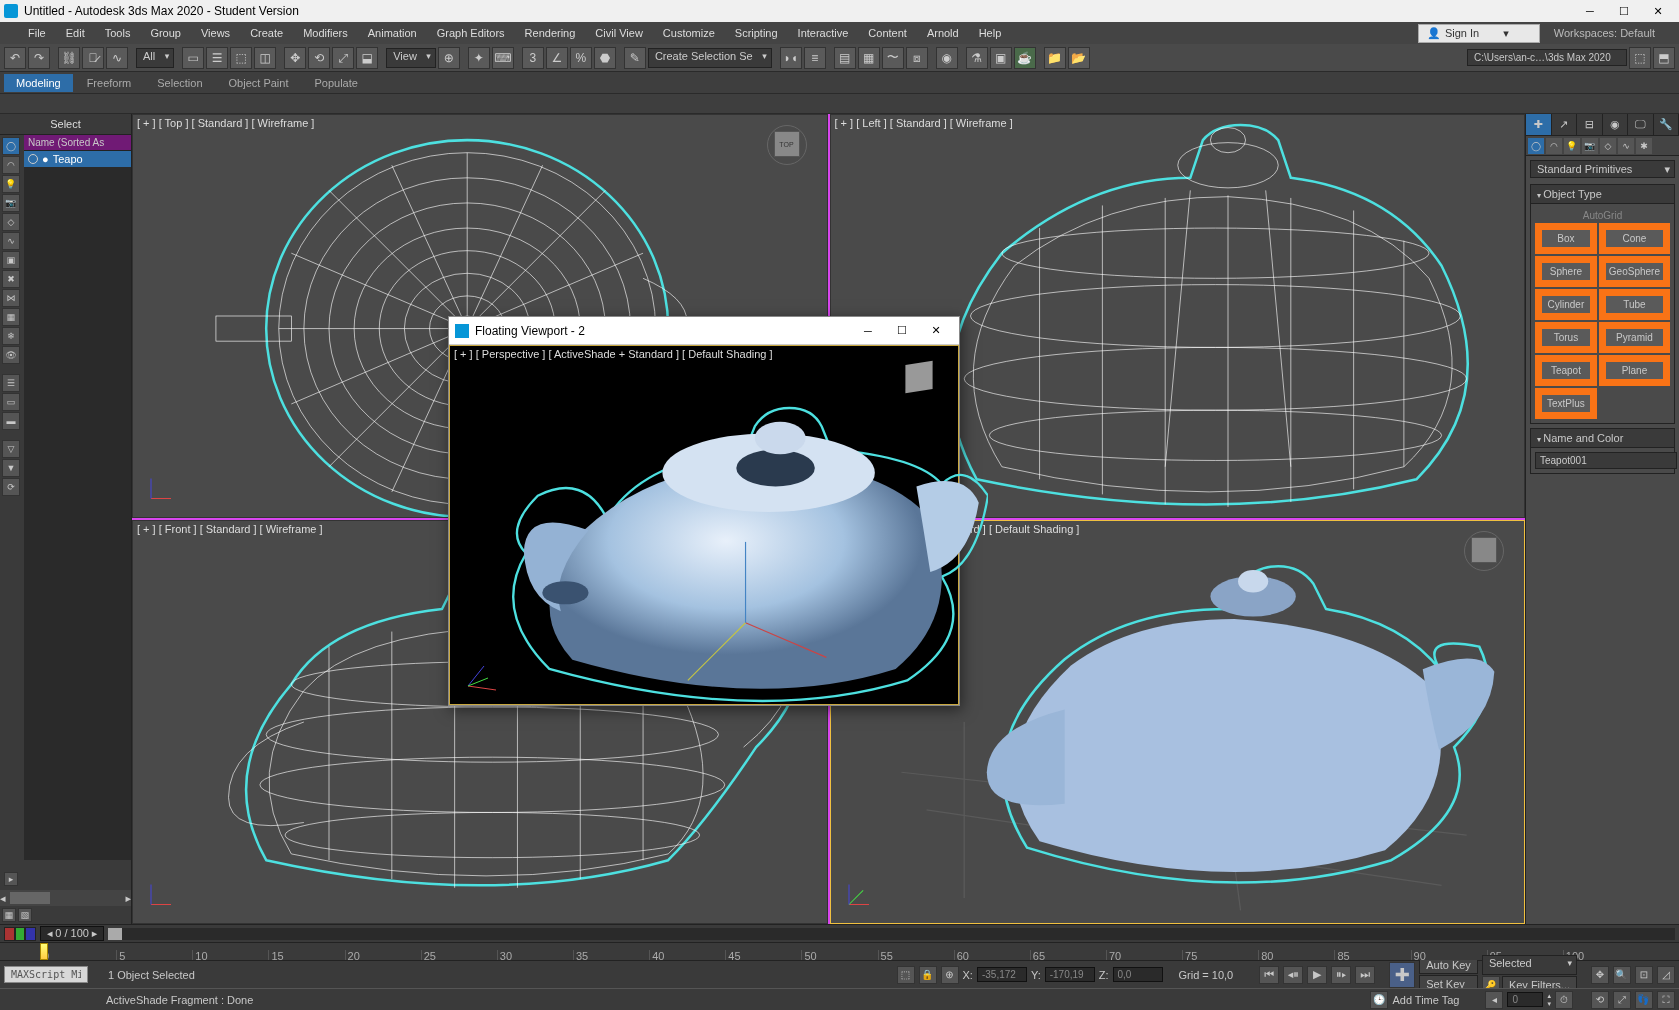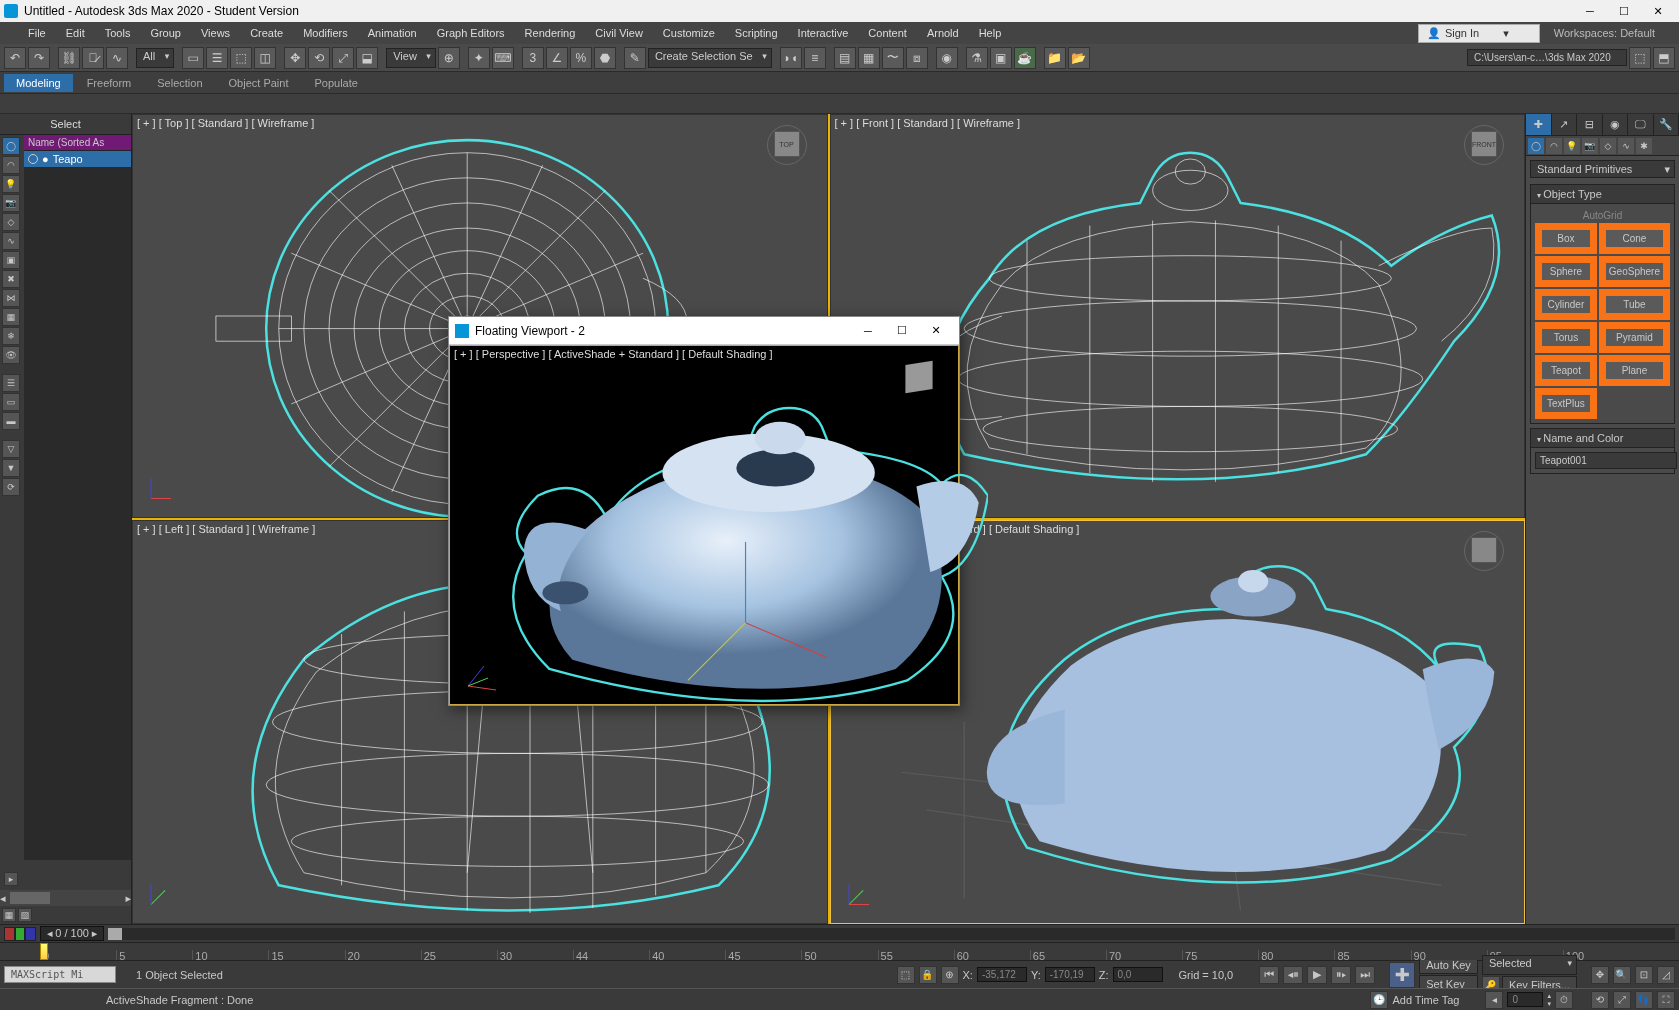--- a/index.html
+++ b/index.html
@@ -43,21 +43,21 @@
 .se-icon { width: 18px; height: 18px; background: #555; border: 1px solid #333; cursor: pointer; display:flex; align-items:center; justify-content:center; font-size:9px; }
 .se-icon.active { background: #2d6da8; }
 .se-list { flex: 1; background: #2a2a2a; }
 .se-header { background: #701a75; padding: 2px 4px; font-size: 10px; border-bottom: 1px solid #222; }
 .se-row { padding: 2px 4px; background: #2d6da8; color: #fff; display: flex; align-items: center; gap: 4px; font-size: 10px; }
 .se-row .eye { width: 10px; height: 10px; border: 1px solid #ccc; border-radius: 50%; }
 .se-scroll { height: 16px; background: #444; display: flex; align-items: center; }
 .se-scroll .thumb { width: 40px; height: 12px; background: #666; margin-left: 4px; }
 
 
-.viewports { flex: 1; display: grid; grid-template-columns: 1fr 1fr; grid-template-rows: 1fr 1fr; gap: 2px; background: #eab308; position: relative; }
+.viewports { flex: 1; display: grid; grid-template-columns: 1fr 1fr; grid-template-rows: 1fr 1fr; gap: 2px; background: #d946ef; position: relative; }
 .viewport { background: #4a4a4a; position: relative; overflow: hidden; border: 1px solid #333; }
 .viewport.active { outline: 1px solid #f0c040; outline-offset: -1px; }
 .vp-label { position: absolute; top: 2px; left: 4px; font-size: 11px; color: #ddd; z-index: 2; }
 .vp-cube { position: absolute; top: 10px; right: 20px; width: 40px; height: 40px; z-index: 2; }
 .vp-cube .cube-face { width: 26px; height: 26px; background: #888; border: 1px solid #555; margin: 6px auto; display:flex; align-items:center; justify-content:center; font-size:7px; color:#333; }
 .vp-cube .ring { position: absolute; inset: 0; border: 1px solid #666; border-radius: 50%; }
 .vp-axis { position: absolute; bottom: 10px; left: 10px; width: 40px; height: 40px; z-index: 2; }
 .vp-axis .ax { position: absolute; width: 20px; height: 1px; left: 8px; bottom: 8px; transform-origin: left center; }
 .vp-axis .ax.x { background: #d44; }
 .vp-axis .ax.y { background: #4d4; transform: rotate(-45deg); }
@@ -107,21 +107,21 @@
 
 
 .statusbar { height: 28px; background: #3a3a3a; border-top: 1px solid #222; display: flex; align-items: center; padding: 0 4px; gap: 6px; font-size: 10px; }
 .sb-section { display: flex; align-items: center; gap: 4px; }
 .sb-input { background: #2a2a2a; border: 1px solid #111; padding: 1px 4px; color: #888; width: 50px; font-size: 10px; }
 .sb-btn { width: 18px; height: 18px; background: #555; border: 1px solid #333; display: flex; align-items: center; justify-content: center; cursor: pointer; font-size: 10px; }
 .playback-btn { width: 20px; height: 18px; background: #555; border: 1px solid #333; cursor: pointer; display:flex; align-items:center; justify-content:center; }
 .autokey-row { background: #444; padding: 2px 6px; border: 1px solid #222; }
 
 .statusbar2 { height: 22px; background: #3a3a3a; border-top: 1px solid #555; display: flex; align-items: center; padding: 0 4px; gap: 6px; font-size: 10px; }
-.maxscript { background: #d8d8d8; color: #555; border: 1px solid #888; padding: 2px 6px; font-family: monospace; width: 112px; font-size:10px; }
+.maxscript { background: #d8d8d8; color: #555; border: 1px solid #888; padding: 2px 6px; font-family: monospace; width: 84px; font-size:10px; }
 
 svg.teapot-svg { width: 100%; height: 100%; }
 .wf-path { fill: none; stroke: #fff; stroke-width: 0.5; }
 .sel-outline { fill: none; stroke: #4de0e0; stroke-width: 2; }
 .shade-fill { fill: #a8c0e0; }
 
 .tl-channels { width: 32px; height: 14px; display: flex; }
 .tl-ch { flex: 1; border: 1px solid #222; }
 </style>
 </head>
@@ -312,52 +312,20 @@
           <path d="M 400 130 Q 470 160 400 210"></path>
         </g>
       </svg>
       <div class="vp-axis">
           <div class="ax x"></div>
           <div class="ax z"></div>
         </div>
     </div>
 
     <div class="viewport">
-      <div class="vp-label">[ + ] [ Front ] [ Standard ] [ Wireframe ]</div>
-      <div class="vp-cube">
-          <div class="ring"></div>
-          <div class="cube-face">FRONT</div>
-        </div>
-      <svg class="teapot-svg" viewBox="0 0 540 320">
-        <path class="sel-outline" d="M 100 270 Q 60 200 120 130 Q 150 80 240 70 L 250 50 Q 260 30 280 30 Q 300 30 310 50 L 320 70 Q 400 80 440 120 Q 480 90 520 80 Q 540 130 490 180 Q 450 240 420 270 Q 280 310 100 270 Z"></path>
-        <g class="wf-path">
-          <path d="M 120 265 Q 80 200 130 135 Q 170 90 280 85 Q 390 90 430 135 Q 470 220 420 265 Q 280 300 120 265"></path>
-          <ellipse cx="280" cy="60" rx="30" ry="16"></ellipse>
-          <ellipse cx="280" cy="45" rx="12" ry="10"></ellipse>
-          <path d="M 430 120 Q 490 90 520 90 Q 530 140 480 180"></path>
-          <path d="M 130 160 Q 70 180 70 220 Q 70 250 130 240"></path>
-          <line x1="150" y1="100" x2="150" y2="270"></line>
-            <line x1="200" y1="88" x2="200" y2="285"></line>
-          <line x1="250" y1="84" x2="250" y2="292"></line>
-            <line x1="300" y1="84" x2="300" y2="292"></line>
-          <line x1="350" y1="88" x2="350" y2="285"></line>
-            <line x1="400" y1="100" x2="400" y2="270"></line>
-          <ellipse cx="280" cy="130" rx="160" ry="18"></ellipse>
-            <ellipse cx="280" cy="170" rx="180" ry="22"></ellipse>
-          <ellipse cx="280" cy="210" rx="185" ry="22"></ellipse>
-            <ellipse cx="280" cy="250" rx="165" ry="18"></ellipse>
-        </g>
-      </svg>
-      <div class="vp-axis">
-          <div class="ax x"></div>
-          <div class="ax z"></div>
-        </div>
-    </div>
-
-    <div class="viewport">
       <div class="vp-label">[ + ] [ Left ] [ Standard ] [ Wireframe ]</div>
       <svg class="teapot-svg" viewBox="0 0 540 320">
         <path class="sel-outline" d="M 110 290 Q 60 200 130 110 Q 200 50 280 50 L 290 20 Q 300 8 320 8 Q 340 8 350 20 L 360 50 Q 440 60 480 120 Q 530 220 460 290 Q 300 330 110 290 Z"></path>
         <g class="wf-path">
           <path d="M 130 280 Q 80 200 140 120 Q 210 65 310 65 Q 420 70 470 130 Q 515 220 450 280 Q 300 320 130 280"></path>
           <ellipse cx="310" cy="40" rx="40" ry="18"></ellipse>
           <ellipse cx="310" cy="20" rx="14" ry="10"></ellipse>
           <line x1="160" y1="90" x2="160" y2="290"></line>
             <line x1="210" y1="72" x2="210" y2="302"></line>
           <line x1="260" y1="66" x2="260" y2="310"></line>
@@ -367,20 +335,52 @@
           <line x1="450" y1="100" x2="450" y2="280"></line>
           <ellipse cx="300" cy="110" rx="170" ry="20"></ellipse>
             <ellipse cx="300" cy="160" rx="195" ry="25"></ellipse>
           <ellipse cx="300" cy="210" rx="200" ry="25"></ellipse>
             <ellipse cx="300" cy="255" rx="180" ry="20"></ellipse>
           <path d="M 280 60 L 260 280 M 340 60 L 360 280"></path>
         </g>
       </svg>
       <div class="vp-axis">
           <div class="ax y"></div>
+          <div class="ax z"></div>
+        </div>
+    </div>
+
+    <div class="viewport">
+      <div class="vp-label">[ + ] [ Front ] [ Standard ] [ Wireframe ]</div>
+      <div class="vp-cube">
+          <div class="ring"></div>
+          <div class="cube-face">FRONT</div>
+        </div>
+      <svg class="teapot-svg" viewBox="0 0 540 320">
+        <path class="sel-outline" d="M 100 270 Q 60 200 120 130 Q 150 80 240 70 L 250 50 Q 260 30 280 30 Q 300 30 310 50 L 320 70 Q 400 80 440 120 Q 480 90 520 80 Q 540 130 490 180 Q 450 240 420 270 Q 280 310 100 270 Z"></path>
+        <g class="wf-path">
+          <path d="M 120 265 Q 80 200 130 135 Q 170 90 280 85 Q 390 90 430 135 Q 470 220 420 265 Q 280 300 120 265"></path>
+          <ellipse cx="280" cy="60" rx="30" ry="16"></ellipse>
+          <ellipse cx="280" cy="45" rx="12" ry="10"></ellipse>
+          <path d="M 430 120 Q 490 90 520 90 Q 530 140 480 180"></path>
+          <path d="M 130 160 Q 70 180 70 220 Q 70 250 130 240"></path>
+          <line x1="150" y1="100" x2="150" y2="270"></line>
+            <line x1="200" y1="88" x2="200" y2="285"></line>
+          <line x1="250" y1="84" x2="250" y2="292"></line>
+            <line x1="300" y1="84" x2="300" y2="292"></line>
+          <line x1="350" y1="88" x2="350" y2="285"></line>
+            <line x1="400" y1="100" x2="400" y2="270"></line>
+          <ellipse cx="280" cy="130" rx="160" ry="18"></ellipse>
+            <ellipse cx="280" cy="170" rx="180" ry="22"></ellipse>
+          <ellipse cx="280" cy="210" rx="185" ry="22"></ellipse>
+            <ellipse cx="280" cy="250" rx="165" ry="18"></ellipse>
+        </g>
+      </svg>
+      <div class="vp-axis">
+          <div class="ax x"></div>
           <div class="ax z"></div>
         </div>
     </div>
 
     <div class="viewport active">
       <div class="vp-label">[ + ] [ Perspective ] [ Standard ] [ Default Shading ]</div>
       <div class="vp-cube">
           <div class="ring"></div>
           <div class="cube-face"></div>
         </div>
@@ -519,21 +519,21 @@
 <div class="tl-ruler">
   <div class="tl-keybar"></div>
   <div id="ruler-ticks" style="display:flex;flex:1">
       <div class="tick">0</div>
       <div class="tick">5</div>
       <div class="tick">10</div>
       <div class="tick">15</div>
       <div class="tick">20</div>
       <div class="tick">25</div>
       <div class="tick">30</div>
-      <div class="tick">44</div>
+      <div class="tick">35</div>
       <div class="tick">40</div>
       <div class="tick">45</div>
       <div class="tick">50</div>
       <div class="tick">55</div>
       <div class="tick">60</div>
       <div class="tick">65</div>
       <div class="tick">70</div>
       <div class="tick">75</div>
       <div class="tick">80</div>
       <div class="tick">85</div>

